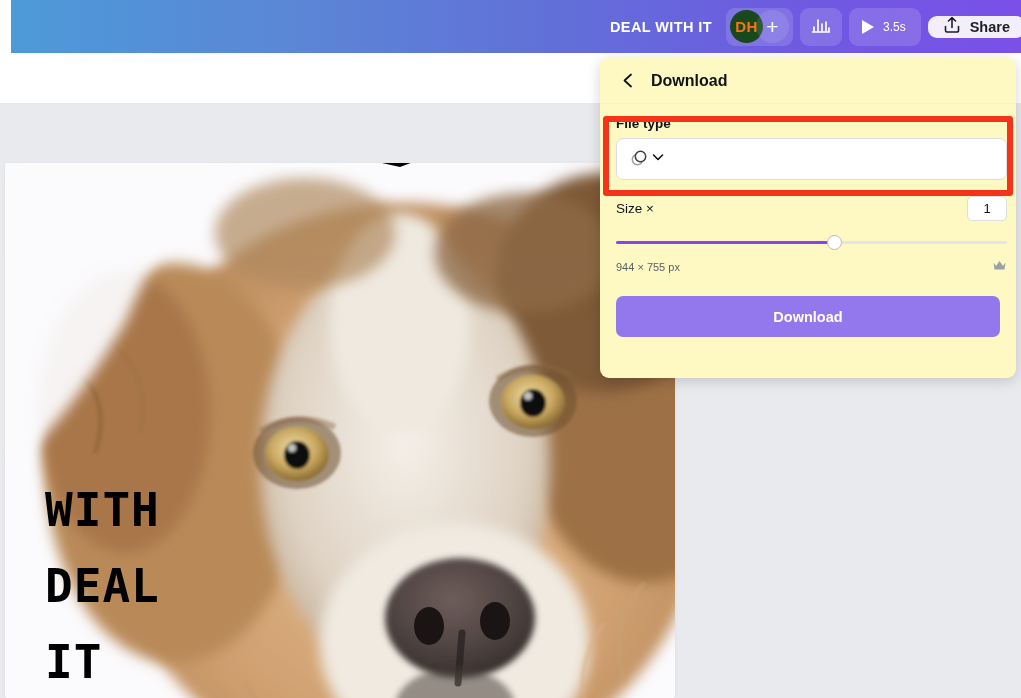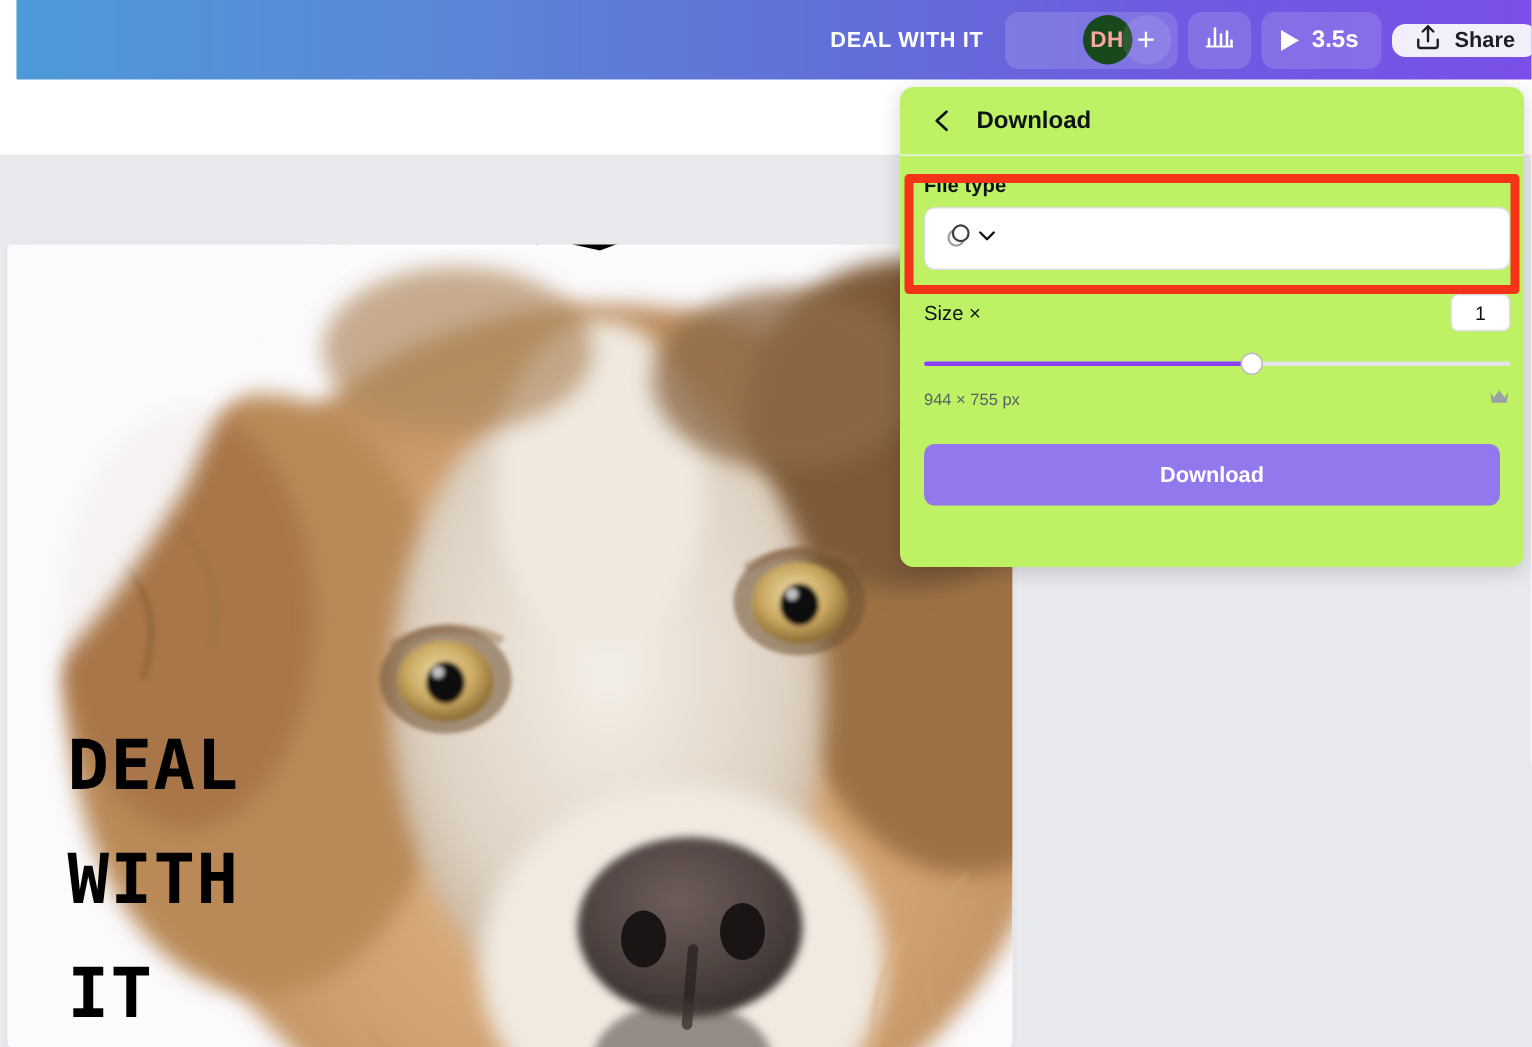--- a/index.html
+++ b/index.html
@@ -24,25 +24,24 @@
   }
   .hdr-group {
     display:flex; align-items:center;
     background:rgba(255,255,255,0.14);
     border-radius:9px;
     height:38px; padding:0 4px;
     margin-right:7px;
   }
   .avatar {
     width:33px; height:33px; border-radius:50%;
-    background:#17491c; color:#fca5a5;
+    background:#17491c; color:#f97316;
     display:flex; align-items:center; justify-content:center;
     font-size:15px; font-weight:bold; letter-spacing:0.3px;
     flex:none;
-    margin-left:48px;
   }
   .plus-circle {
     width:33px; height:33px; border-radius:50%;
     background:rgba(255,255,255,0.10);
     color:#ffffff; display:flex; align-items:center; justify-content:center;
     font-size:21px; font-weight:300; margin-left:-7px;
     position:relative; z-index:-0;
   }
   .icon-btn {
     display:flex; align-items:center; justify-content:center;
@@ -56,21 +55,21 @@
     background:rgba(255,255,255,0.14);
     border-radius:9px; height:38px; padding:0 15px 0 13px;
     margin-right:7px; cursor:pointer;
   }
   .play-tri {
     width:0; height:0;
     border-left:12px solid #ffffff;
     border-top:7.5px solid transparent;
     border-bottom:7.5px solid transparent;
   }
-  .play-time { color:#ffffff; font-size:16px; font-weight:bold; }
+  .play-time { color:#ffffff; font-size:12px; font-weight:normal; }
   .share-btn {
     display:flex; align-items:center; gap:9px;
     background:#f2effb; border-radius:9px;
     height:22px; padding:0 15px; cursor:pointer;
   }
   .share-label { color:#1f1c28; font-size:14.5px; font-weight:bold; }
 
   
   .toolbar-strip {
     position:absolute; left:0; top:53px; width:1021px; height:50px;
@@ -107,21 +106,21 @@
     font-size:46px; font-weight:bold;
     color:#000000; line-height:1.65;
     letter-spacing:1px; z-index:6;
   }
   .meme-text div { white-space:nowrap; }
   .sunglasses { position:absolute; left:335px; top:-30px; z-index:7; }
 
   
   .dl-panel {
     position:absolute; right:5px; top:58px; width:416px; height:320px;
-    background:#bef264; border-radius:9px;
+    background:#fef9c3; border-radius:9px;
     box-shadow:0 3px 14px rgba(0,0,0,0.17);
     z-index:20;
   }
   .dl-header {
     height:46px; display:flex; align-items:center;
     border-bottom:1px solid #edeef0; padding-left:13px;
   }
   .back-arrow {
     width:30px; height:30px; display:flex; align-items:center;
     justify-content:center; cursor:pointer;
@@ -325,22 +324,22 @@
     </g>
 
     <path d="M0 0 H230 Q160 60 120 160 Q60 260 10 300 L0 300 Z" fill="#fbfafc" opacity="0.95" filter="url(#soft)"></path>
   </svg>
 
   <svg class="sunglasses" width="110" height="60" viewBox="0 0 110 60">
     <path d="M2 2 L108 2 L108 16 L60 34 L42 30 L38 18 L18 30 L2 22 Z" fill="#000000"></path>
   </svg>
 
   <div class="meme-text">
+    <div>WITH</div>
     <div>DEAL</div>
-    <div>WITH</div>
     <div>IT</div>
   </div>
 </div>
 
 <div class="dl-panel">
 
   <div class="dl-header">
     <span class="back-arrow">
       <svg width="17" height="17" viewBox="0 0 17 17" fill="none">
         <path d="M11 2.5 L4.5 8.5 L11 14.5" stroke="#0e1318" stroke-width="1.8" stroke-linecap="round" stroke-linejoin="round"></path>

